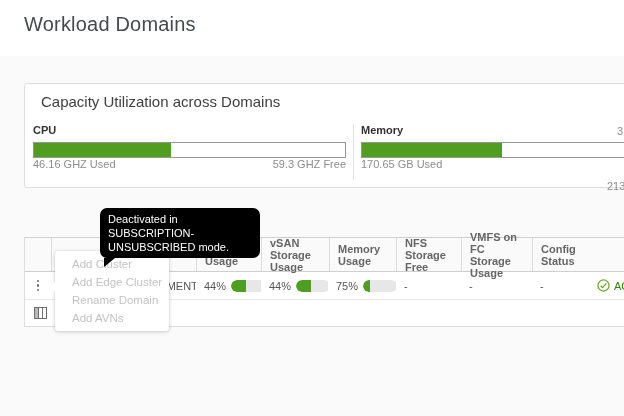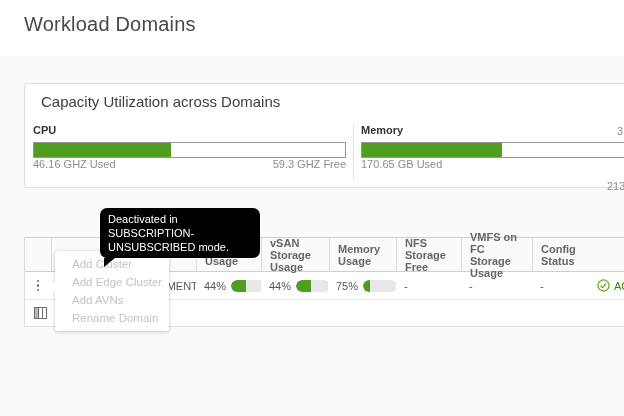--- a/index.html
+++ b/index.html
@@ -209,19 +209,19 @@
         <line x1="8.5" y1="0.5" x2="8.5" y2="11.5" stroke="#6e6e6e"></line>
         <rect x="1" y="1" width="3" height="10" fill="#b9b9b9"></rect>
       </svg>
     </span>
   </div>
 </div>
 
 <div class="menu">
   <div class="menu-item">Add Cluster</div>
   <div class="menu-item">Add Edge Cluster</div>
+  <div class="menu-item">Rename Domain</div>
   <div class="menu-item">Add AVNs</div>
-  <div class="menu-item">Rename Domain</div>
 </div>
 
 <div class="tooltip">
   <span>Deactivated in SUBSCRIPTION-UNSUBSCRIBED mode.</span>
 </div>
 
 </body></html>

